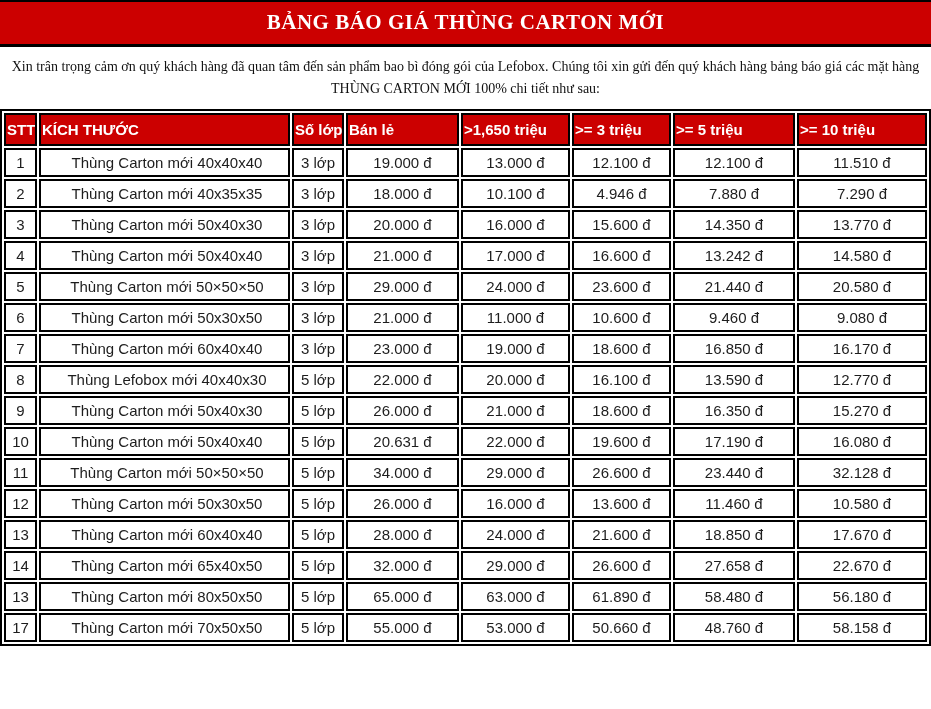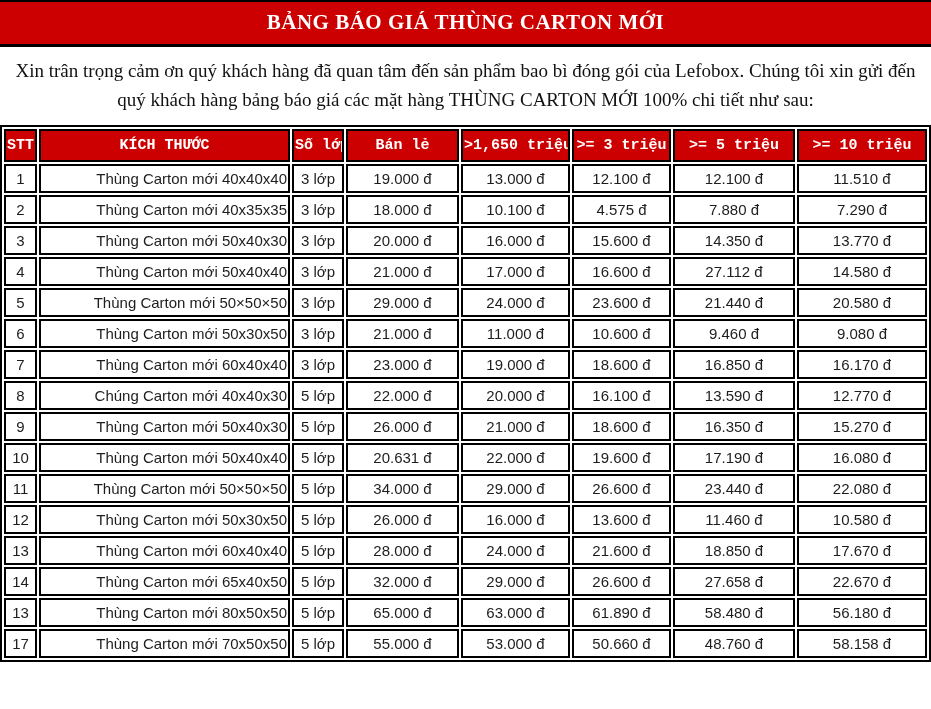--- a/index.html
+++ b/index.html
@@ -26,63 +26,63 @@
     font-size: 21px;
     letter-spacing: 0.5px;
     padding: 8px 0 9px 0;
   }
   .intro {
     box-sizing: border-box;
     width: 931px;
     padding: 9px 6px 10px 6px;
     text-align: center;
     font-family: "Liberation Serif", serif;
-    font-size: 19px;
+    font-size: 14px;
     line-height: 1.55;
     color: #111111;
     background: #ffffff;
   }
   table.price-table {
     box-sizing: border-box;
     width: 931px;
     table-layout: fixed;
     border-collapse: separate;
     border-spacing: 2px;
     background: #ffffff;
     border: 2px solid #000000;
   }
   .price-table th {
     box-sizing: border-box;
     background: #cc0000;
     color: #ffffff;
     border: 2px solid #000000;
-    font-family: Liberation Mono, monospace;
+    font-family: Liberation Sans, sans-serif;
     font-weight: bold;
     font-size: 15px;
-    text-align: center;
+    text-align: left;
     padding: 6px 1px;
     height: 30px;
     overflow: hidden;
     white-space: nowrap;
   }
   .price-table td {
     box-sizing: border-box;
     border: 2px solid #000000;
     font-family: "Liberation Sans", sans-serif;
     font-size: 15px;
     color: #1d1d1d;
     text-align: center;
     padding: 4px 1px;
     height: 28px;
     overflow: hidden;
     white-space: nowrap;
     background: #ffffff;
   }
   .price-table td.c-size {
-    text-align: right;
+    text-align: center;
     padding-left: 6px;
   }
 </style>
 </head>
 <body>
 
 <div class="title-bar">BẢNG BÁO GIÁ THÙNG CARTON MỚI</div>
 
 <div class="intro">Xin trân trọng cảm ơn quý khách hàng đã quan tâm đến sản phẩm bao bì đóng gói của Lefobox. Chúng tôi xin gửi đến quý khách hàng bảng báo giá các mặt hàng THÙNG CARTON MỚI 100% chi tiết như sau:</div>
 
@@ -120,21 +120,21 @@
     <td>12.100 đ</td>
     <td>11.510 đ</td>
   </tr>
 
   <tr>
     <td class="c-stt">2</td>
     <td class="c-size">Thùng Carton mới 40x35x35</td>
     <td>3 lớp</td>
     <td>18.000 đ</td>
     <td>10.100 đ</td>
-    <td>4.575 đ</td>
+    <td>4.946 đ</td>
     <td>7.880 đ</td>
     <td>7.290 đ</td>
   </tr>
 
   <tr>
     <td class="c-stt">3</td>
     <td class="c-size">Thùng Carton mới 50x40x30</td>
     <td>3 lớp</td>
     <td>20.000 đ</td>
     <td>16.000 đ</td>
@@ -143,21 +143,21 @@
     <td>13.770 đ</td>
   </tr>
 
   <tr>
     <td class="c-stt">4</td>
     <td class="c-size">Thùng Carton mới 50x40x40</td>
     <td>3 lớp</td>
     <td>21.000 đ</td>
     <td>17.000 đ</td>
     <td>16.600 đ</td>
-    <td>27.112 đ</td>
+    <td>13.242 đ</td>
     <td>14.580 đ</td>
   </tr>
 
   <tr>
     <td class="c-stt">5</td>
     <td class="c-size">Thùng Carton mới 50×50×50</td>
     <td>3 lớp</td>
     <td>29.000 đ</td>
     <td>24.000 đ</td>
     <td>23.600 đ</td>
@@ -182,21 +182,21 @@
     <td>3 lớp</td>
     <td>23.000 đ</td>
     <td>19.000 đ</td>
     <td>18.600 đ</td>
     <td>16.850 đ</td>
     <td>16.170 đ</td>
   </tr>
 
   <tr>
     <td class="c-stt">8</td>
-    <td class="c-size">Chúng Carton mới 40x40x30</td>
+    <td class="c-size">Thùng Lefobox mới 40x40x30</td>
     <td>5 lớp</td>
     <td>22.000 đ</td>
     <td>20.000 đ</td>
     <td>16.100 đ</td>
     <td>13.590 đ</td>
     <td>12.770 đ</td>
   </tr>
 
   <tr>
     <td class="c-stt">9</td>
@@ -221,21 +221,21 @@
   </tr>
 
   <tr>
     <td class="c-stt">11</td>
     <td class="c-size">Thùng Carton mới 50×50×50</td>
     <td>5 lớp</td>
     <td>34.000 đ</td>
     <td>29.000 đ</td>
     <td>26.600 đ</td>
     <td>23.440 đ</td>
-    <td>22.080 đ</td>
+    <td>32.128 đ</td>
   </tr>
 
   <tr>
     <td class="c-stt">12</td>
     <td class="c-size">Thùng Carton mới 50x30x50</td>
     <td>5 lớp</td>
     <td>26.000 đ</td>
     <td>16.000 đ</td>
     <td>13.600 đ</td>
     <td>11.460 đ</td>

